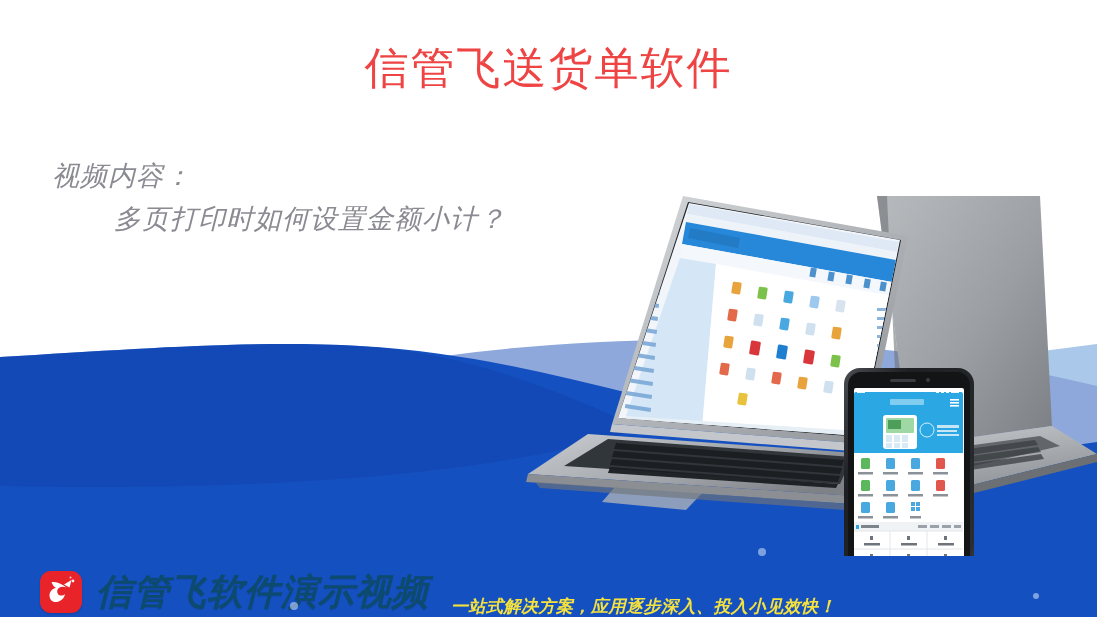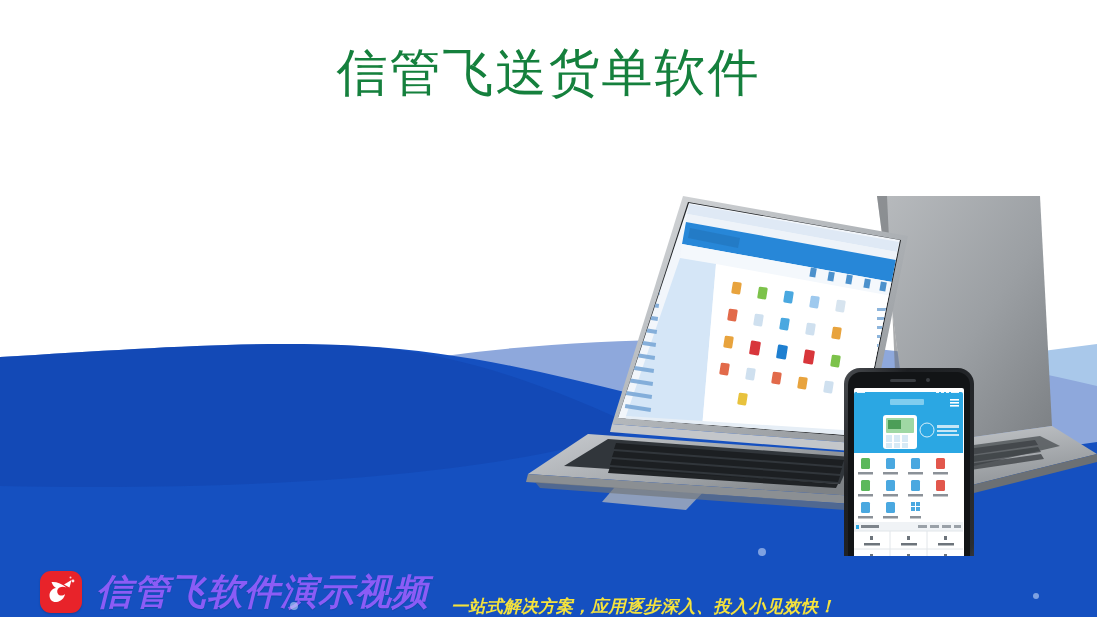--- a/index.html
+++ b/index.html
@@ -29,23 +29,23 @@
   }
 
   
   .title {
     position: absolute;
     left: 0;
     top: 44px;
     width: 1097px;
     text-align: center;
     font-family: "Liberation Serif", "DejaVu Serif", serif;
-    font-size: 51px;
+    font-size: 44px;
     line-height: 1.15;
-    color: #15803d;
+    color: #ef4444;
     letter-spacing: 2px;
     white-space: nowrap;
   }
 
   
   .subtitle {
     position: absolute;
     left: 52px;
     top: 163px;
     color: #8a8a92;
@@ -97,21 +97,21 @@
     position: relative;
     flex: 0 0 auto;
     box-shadow: 0 1px 2px rgba(0,0,0,0.18);
   }
   .logo-badge svg {
     position: absolute;
     left: 0; top: 0;
   }
   .brand-text {
     margin-left: 14px;
-    color: #8b5cf6;
+    color: #0c4a6e;
     font-size: 36px;
     font-weight: bold;
     font-style: italic;
     letter-spacing: 1px;
     line-height: 1;
     white-space: nowrap;
     text-shadow: 0 1px 1px rgba(0,0,0,0.12);
   }
   .tagline {
     margin-left: 22px;
@@ -145,20 +145,24 @@
 
     <path d="M 0,357 C 140,349 250,340 360,346 C 520,355 640,402 790,430
              C 900,451 1010,456 1097,442 L 1097,617 L 0,617 Z" fill="#1550c0"></path>
 
     <path d="M 0,357 C 140,349 250,340 360,346 C 470,353 560,392 640,428
              C 520,470 300,492 0,486 Z" fill="#1243ad" opacity="0.55"></path>
   </svg>
 
   <div class="title">信管飞送货单软件</div>
 
+  <div class="subtitle">
+    <span class="line1">视频内容：</span>
+    <span class="line2">多页打印时如何设置金额小计？</span>
+  </div>
 
   <svg class="devices" viewBox="0 0 657 360" width="657" height="360">
     <defs>
       <linearGradient id="gradSilver" x1="0" y1="0" x2="1" y2="1">
         <stop offset="0%" stop-color="#d9dbdd"></stop>
         <stop offset="45%" stop-color="#b4b8bc"></stop>
         <stop offset="100%" stop-color="#8e9296"></stop>
       </linearGradient>
       <linearGradient id="gradSilver2" x1="0" y1="0" x2="1" y2="0.6">
         <stop offset="0%" stop-color="#c9ccd0"></stop>

